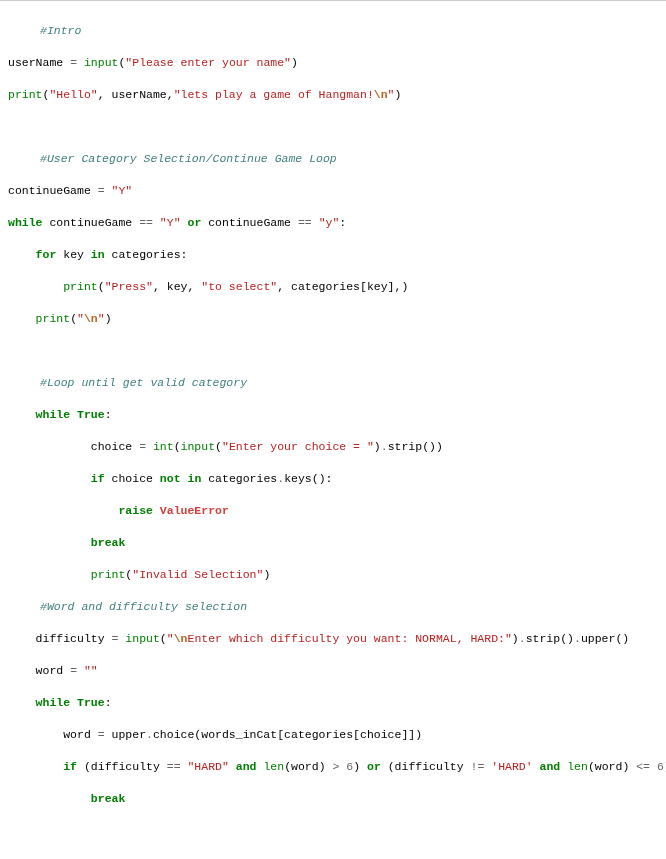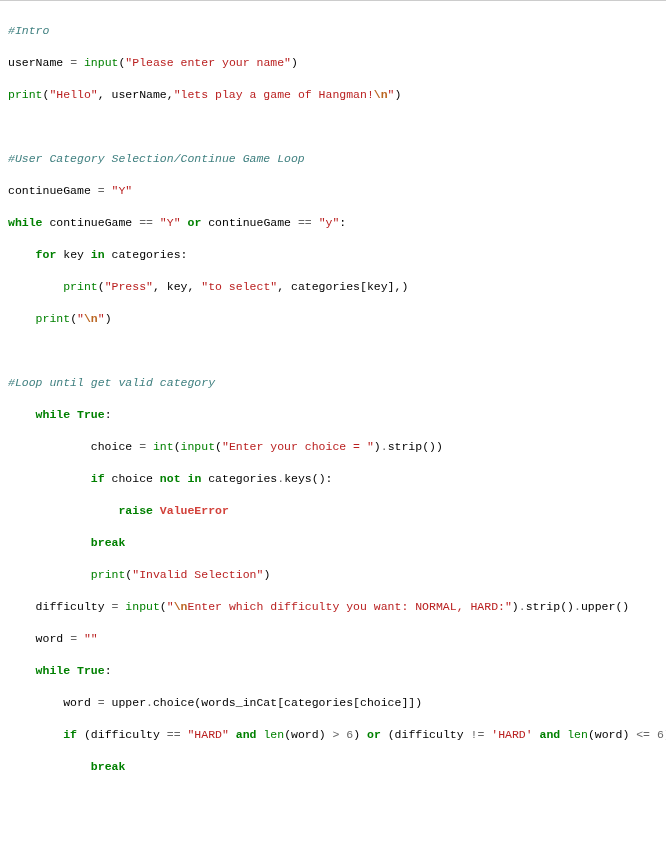--- a/index.html
+++ b/index.html
@@ -12,21 +12,21 @@
   }
   .code-container {
     border-top: 1px solid #ccc;
     padding: 6px 8px;
     white-space: pre;
     overflow: auto;
     width: 666px;
     box-sizing: border-box;
   }
   .line { display: block; }
-  .c  { color: #408080; font-style: italic; }  
+  .c  { color: #408080; font-style: italic; margin-left: 32px; }  
   .k  { color: #008000; font-weight: bold; margin-top: 16px; }   
   .n  { color: #000000; }                       
   .o  { color: #666666; }                       
   .s  { color: #ba2121; }                       
   .se { color: #bb6622; font-weight: bold; }   
   .f  { color: #008000; }                       
   .nu { color: #666666; }                       
   .e  { color: #d2413a; font-weight: bold; }   
   .kc { color: #008000; font-weight: bold; }   
 </style>
@@ -45,20 +45,21 @@
 <span class="line"><span class="n">        </span><span class="f">print</span><span class="n">(</span><span class="s">"Press"</span><span class="n">, key, </span><span class="s">"to select"</span><span class="n">, categories[key],)</span></span>
 <span class="line"><span class="n">    </span><span class="f">print</span><span class="n">(</span><span class="s">"</span><span class="se">\n</span><span class="s">"</span><span class="n">)</span></span>
 <span class="line"> </span>
 <span class="line"><span class="c">#Loop until get valid category</span></span>
 <span class="line"><span class="n">    </span><span class="k">while</span><span class="n"> </span><span class="kc">True</span><span class="n">:</span></span>
 <span class="line"><span class="n">            choice </span><span class="o">=</span><span class="n"> </span><span class="f">int</span><span class="n">(</span><span class="f">input</span><span class="n">(</span><span class="s">"Enter your choice = "</span><span class="n">)</span><span class="o">.</span><span class="n">strip())</span></span>
 <span class="line"><span class="n">            </span><span class="k">if</span><span class="n"> choice </span><span class="k">not</span><span class="n"> </span><span class="k">in</span><span class="n"> categories</span><span class="o">.</span><span class="n">keys():</span></span>
 <span class="line"><span class="n">                </span><span class="k">raise</span><span class="n"> </span><span class="e">ValueError</span></span>
 <span class="line"><span class="n">            </span><span class="k">break</span></span>
 <span class="line"><span class="n">            </span><span class="f">print</span><span class="n">(</span><span class="s">"Invalid Selection"</span><span class="n">)</span></span>
+<span class="line"><span class="c">#Word and difficulty selection</span></span>
 <span class="line"><span class="n">    difficulty </span><span class="o">=</span><span class="n"> </span><span class="f">input</span><span class="n">(</span><span class="s">"</span><span class="se">\n</span><span class="s">Enter which difficulty you want: NORMAL, HARD:"</span><span class="n">)</span><span class="o">.</span><span class="n">strip()</span><span class="o">.</span><span class="n">upper()</span></span>
 <span class="line"><span class="n">    word </span><span class="o">=</span><span class="n"> </span><span class="s">""</span></span>
 <span class="line"><span class="n">    </span><span class="k">while</span><span class="n"> </span><span class="kc">True</span><span class="n">:</span></span>
 <span class="line"><span class="n">        word </span><span class="o">=</span><span class="n"> upper</span><span class="o">.</span><span class="n">choice(words_inCat[categories[choice]])</span></span>
 <span class="line"><span class="n">        </span><span class="k">if</span><span class="n"> (difficulty </span><span class="o">==</span><span class="n"> </span><span class="s">"HARD"</span><span class="n"> </span><span class="k">and</span><span class="n"> </span><span class="f">len</span><span class="n">(word) </span><span class="o">&gt;</span><span class="n"> </span><span class="nu">6</span><span class="n">) </span><span class="k">or</span><span class="n"> (difficulty </span><span class="o">!=</span><span class="n"> </span><span class="s">'HARD'</span><span class="n"> </span><span class="k">and</span><span class="n"> </span><span class="f">len</span><span class="n">(word) </span><span class="o">&lt;=</span><span class="n"> </span><span class="nu">6</span><span class="n">):</span></span>
 <span class="line"><span class="n">            </span><span class="k">break</span></span>
 
 
 
 

